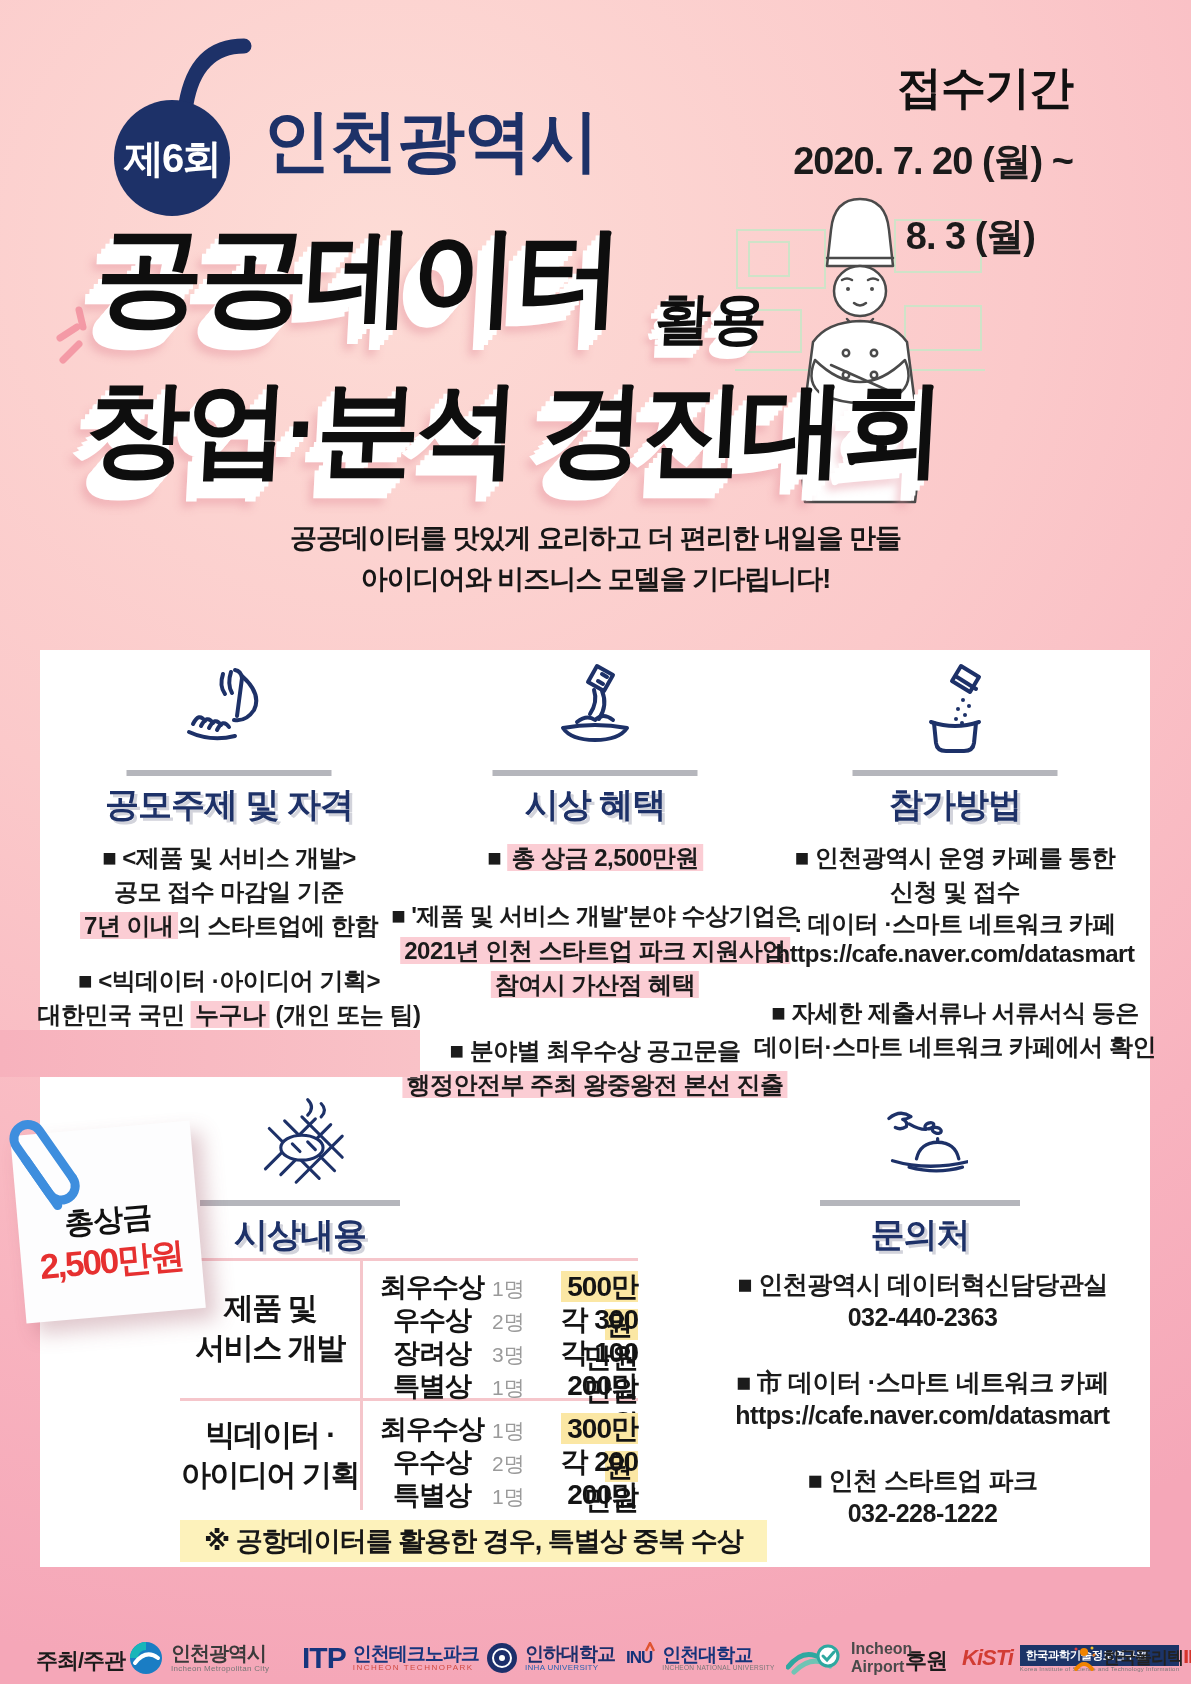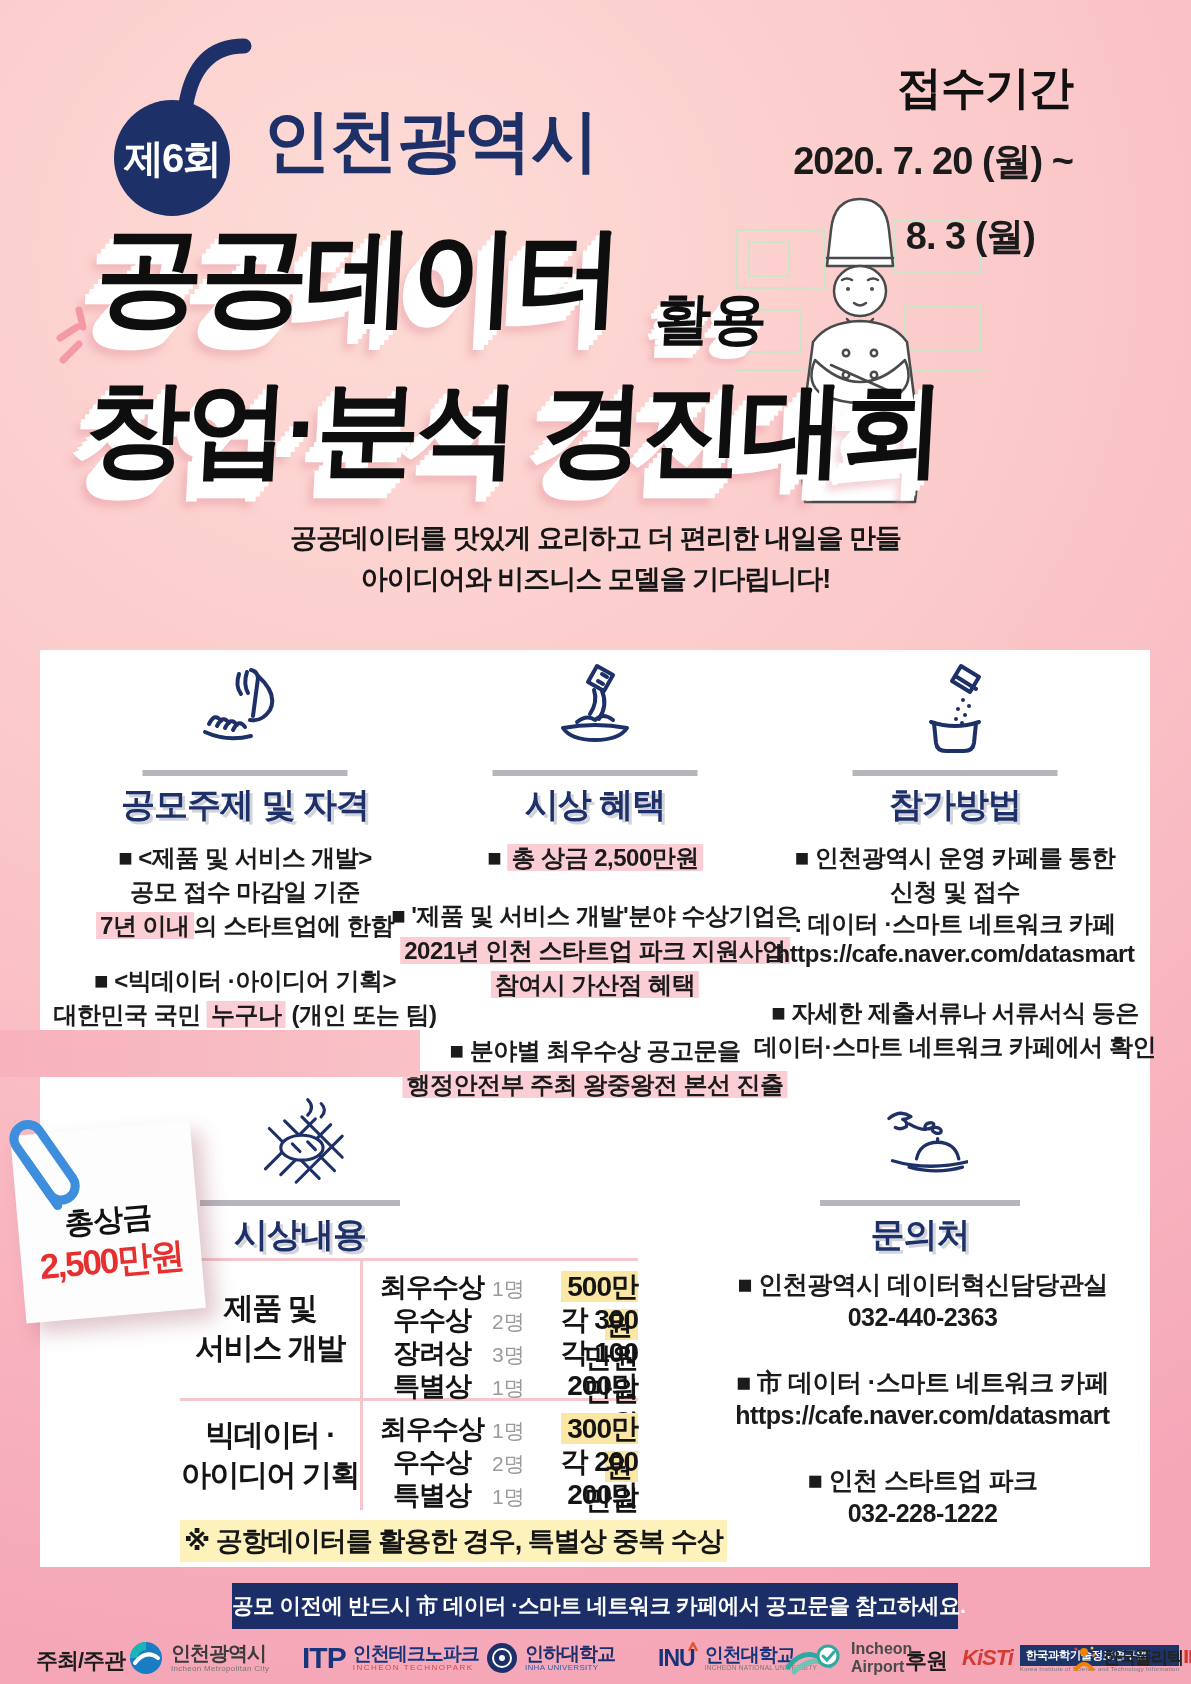--- a/index.html
+++ b/index.html
@@ -53,21 +53,21 @@
     letter-spacing:-1px;text-shadow:3px 3px 0 #d2d3db;}
   .tbl-hline{position:absolute;height:3px;background:#f5c6cb;}
   .tbl-vline{position:absolute;width:3px;background:#f5c6cb;}
   .tbl-cat{position:absolute;left:180px;width:180px;text-align:center;font-size:30px;font-weight:800;
     color:#141414;letter-spacing:-1.5px;line-height:40px;}
   .award-line{position:absolute;left:372px;width:266px;display:flex;align-items:baseline;}
   .award-name{width:120px;text-align:center;font-size:27px;font-weight:800;color:#141414;letter-spacing:-1px;}
   .award-count{width:58px;font-size:21px;font-weight:500;color:#9a9a9a;}
   .award-prize{flex:1;text-align:right;font-size:28px;font-weight:800;color:#141414;letter-spacing:-1px;}
   .award-note{position:absolute;left:180px;top:1520px;font-size:27px;font-weight:800;color:#161616;letter-spacing:-1px;
-    background:#fdf2bb;padding:3px 4px;white-space:nowrap;}
+    background:#fdf2bb;padding:3px 24px;white-space:nowrap;}
   .bline{position:absolute;left:700px;width:445px;text-align:center;white-space:nowrap;
     font-size:25px;font-weight:700;color:#1b1b1b;letter-spacing:-0.5px;}
 
   
   .sticky{position:absolute;left:18px;top:1128px;width:180px;height:188px;background:#fdfdfe;
     transform:rotate(-5deg);box-shadow:10px 12px 20px rgba(150,70,85,.3);z-index:4;}
   .sticky-l1{position:absolute;left:0;right:0;top:72px;text-align:center;font-size:30px;font-weight:900;color:#111;letter-spacing:-1px;}
   .sticky-l2{position:absolute;left:0;right:0;top:110px;text-align:center;font-size:35px;font-weight:900;color:#e63030;letter-spacing:-2px;}
   .clip{position:absolute;left:-10px;top:-28px;}
 
@@ -147,21 +147,21 @@
   <div class="title-tag">활용</div>
   <div class="title2 t-big">창업·분석 경진대회</div>
 
   <div class="subtitle">
     <div>공공데이터를 맛있게 요리하고 더 편리한 내일을 만들</div>
     <div>아이디어와 비즈니스 모델을 기다립니다!</div>
   </div>
 
   <div class="panel"></div>
 
-  <div class="col" style="left:75px;width:340px;">
+  <div class="col" style="left:59px;width:340px;">
     <svg class="col-icon" width="100" height="100" viewBox="0 0 100 100">
       <g fill="none" stroke="#1d3168" stroke-width="4" stroke-linecap="round" stroke-linejoin="round">
         <path d="M56,10 q6,1 7,8 l-5,38"></path>
         <path d="M63,16 q20,18 12,34 q-8,12 -20,10"></path>
         <path d="M44,14 q-4,12 2,20 M52,12 q-4,12 1,21"></path>
         <path d="M14,64 q6,-12 12,-3 M22,66 q6,-12 12,-3 M30,68 q6,-12 12,-3 M38,70 q6,-12 12,-3"></path>
         <path d="M10,72 q22,10 46,4"></path>
       </g>
     </svg>
     <div class="sec-divider"></div>
@@ -309,21 +309,20 @@
   </svg>
   <div class="sec2-divider" style="left:820px;top:1200px;width:200px;"></div>
   <div class="sec2-title" style="left:770px;top:1212px;width:300px;">문의처</div>
   <div class="bline" style="top:1268px;">■ 인천광역시 데이터혁신담당관실</div>
   <div class="bline" style="top:1303px;">032-440-2363</div>
   <div class="bline" style="top:1366px;">■ 市 데이터 ·스마트 네트워크 카페</div>
   <div class="bline" style="top:1401px;">https://cafe.naver.com/datasmart</div>
   <div class="bline" style="top:1464px;">■ 인천 스타트업 파크</div>
   <div class="bline" style="top:1499px;">032-228-1222</div>
 
-  <div class="banner">공모 이전에 반드시 市 데이터 ·스마트 네트워크 카페에서 공고문을 참고하세요.</div>
 
   <div class="footer-label" style="left:36px;">주최/주관</div>
 
   <div class="logo" style="left:128px;">
     <svg width="36" height="36" viewBox="0 0 36 36">
       <circle cx="18" cy="18" r="16" fill="#1a7dc4"></circle>
       <path d="M2,18 a16,16 0 0 1 16,-16 l0,8 a8,8 0 0 0 -8,8 z" fill="#19b6b9"></path>
       <path d="M7,23 q11,-14 23,-5" stroke="#fff" stroke-width="4" fill="none" stroke-linecap="round"></path>
     </svg>
     <div>
@@ -346,21 +345,21 @@
       <circle cx="16" cy="16" r="9" fill="none" stroke="#fff" stroke-width="2"></circle>
       <circle cx="16" cy="16" r="3" fill="#fff"></circle>
     </svg>
     <div>
         <div class="kr" style="color:#1c2f6b;">인하대학교</div>
       <div class="en" style="color:#2a62b0;">INHA UNIVERSITY</div>
       </div>
   </div>
 
   <div class="logo" style="left:626px;">
-    <span style="position:relative;font-size:23px;font-weight:900;color:#15337a;letter-spacing:-1px;margin-left:32px;">INU</span>
+    <span style="position:relative;font-size:17px;font-weight:900;color:#15337a;letter-spacing:-1px;">INU</span>
     <svg width="10" height="10" viewBox="0 0 10 10" style="margin-left:-14px;margin-top:-22px;">
       <path d="M1,9 L5,1 L9,9" fill="none" stroke="#e0532f" stroke-width="2.4"></path>
     </svg>
     <div>
         <div class="kr" style="color:#15337a;">인천대학교</div>
       <div class="en" style="font-size:6.5px;">INCHEON NATIONAL UNIVERSITY</div>
       </div>
   </div>
 
   <div class="logo" style="left:786px;">

